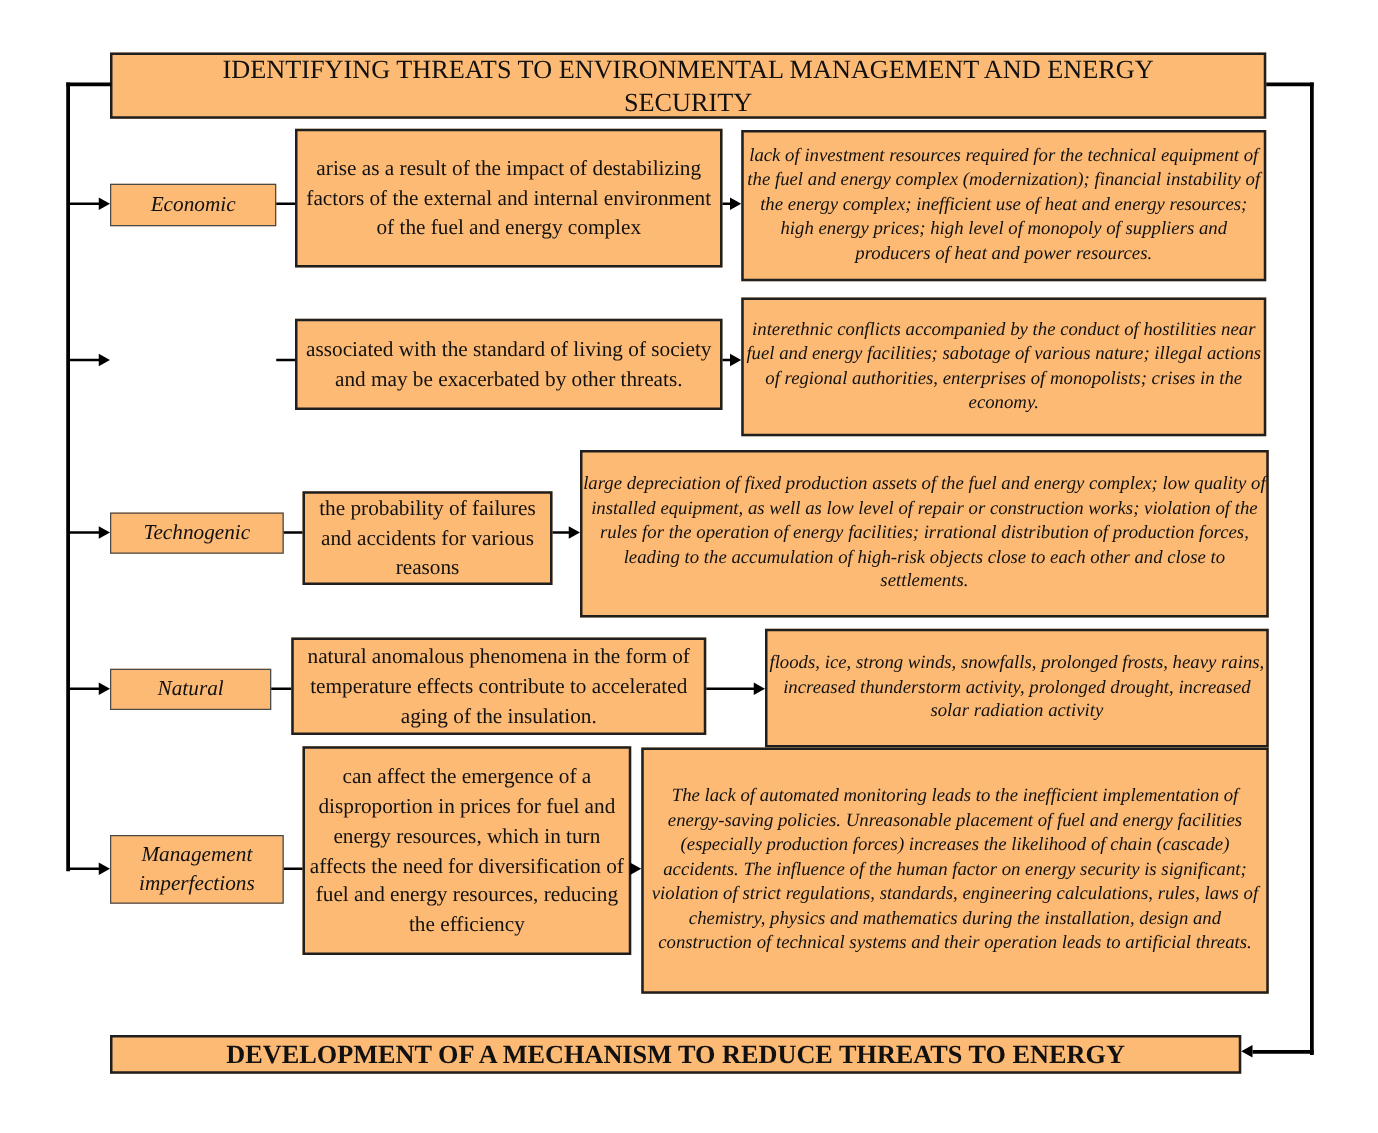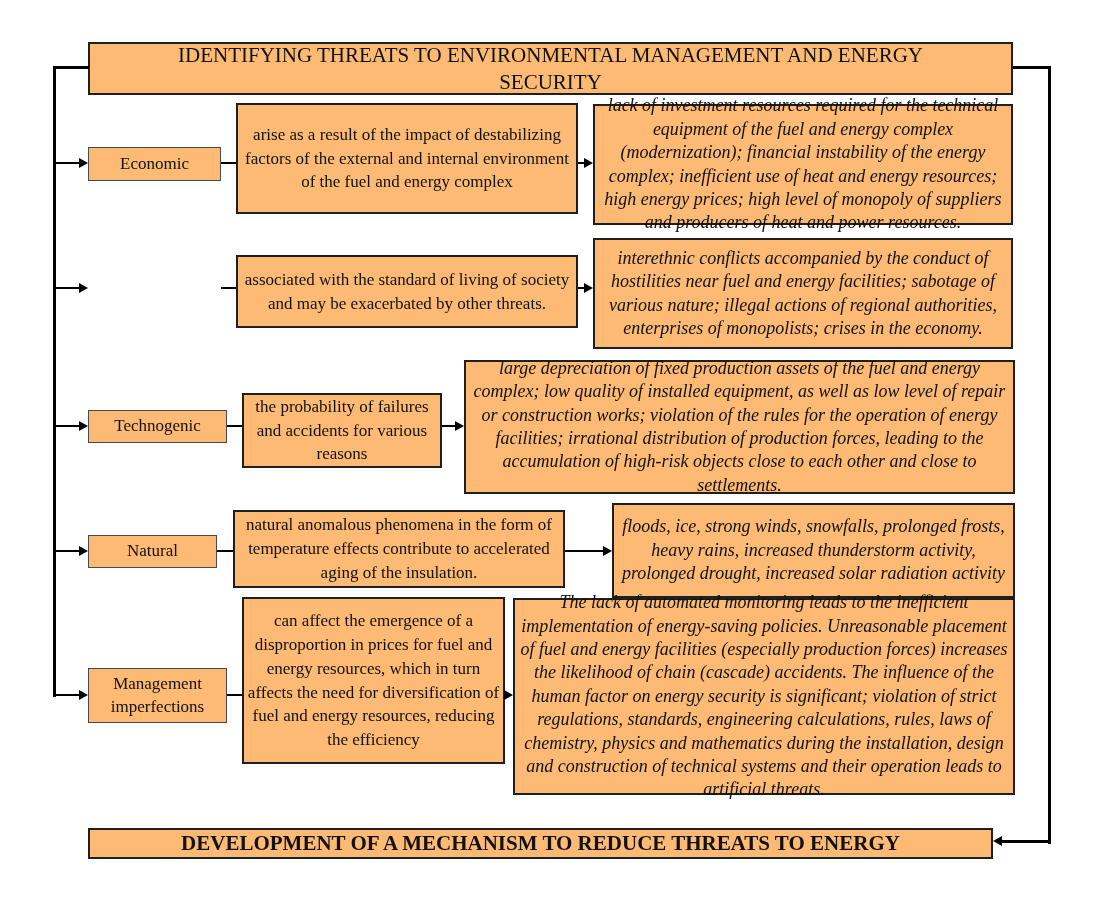--- a/index.html
+++ b/index.html
@@ -19,28 +19,29 @@
     display:flex;
     align-items:center;
     justify-content:center;
     text-align:center;
   }
   .catbox{
     border:1px solid #4a4a4a;
     font-size:17px;
     line-height:1.35;
     padding:1px 8px;
+    font-style:italic;
   }
   .midbox{
     font-size:17px;
     line-height:1.40;
     padding:11px 3px;
   }
   .detbox{
-    font-size:18px;
+    font-size:15px;
     font-style:italic;
     line-height:1.30;
     padding:1px 0;
     text-align:center;
   }
   .bigbox{
     font-size:21px;
     line-height:1.25;
     padding:1px 4px;
   }

